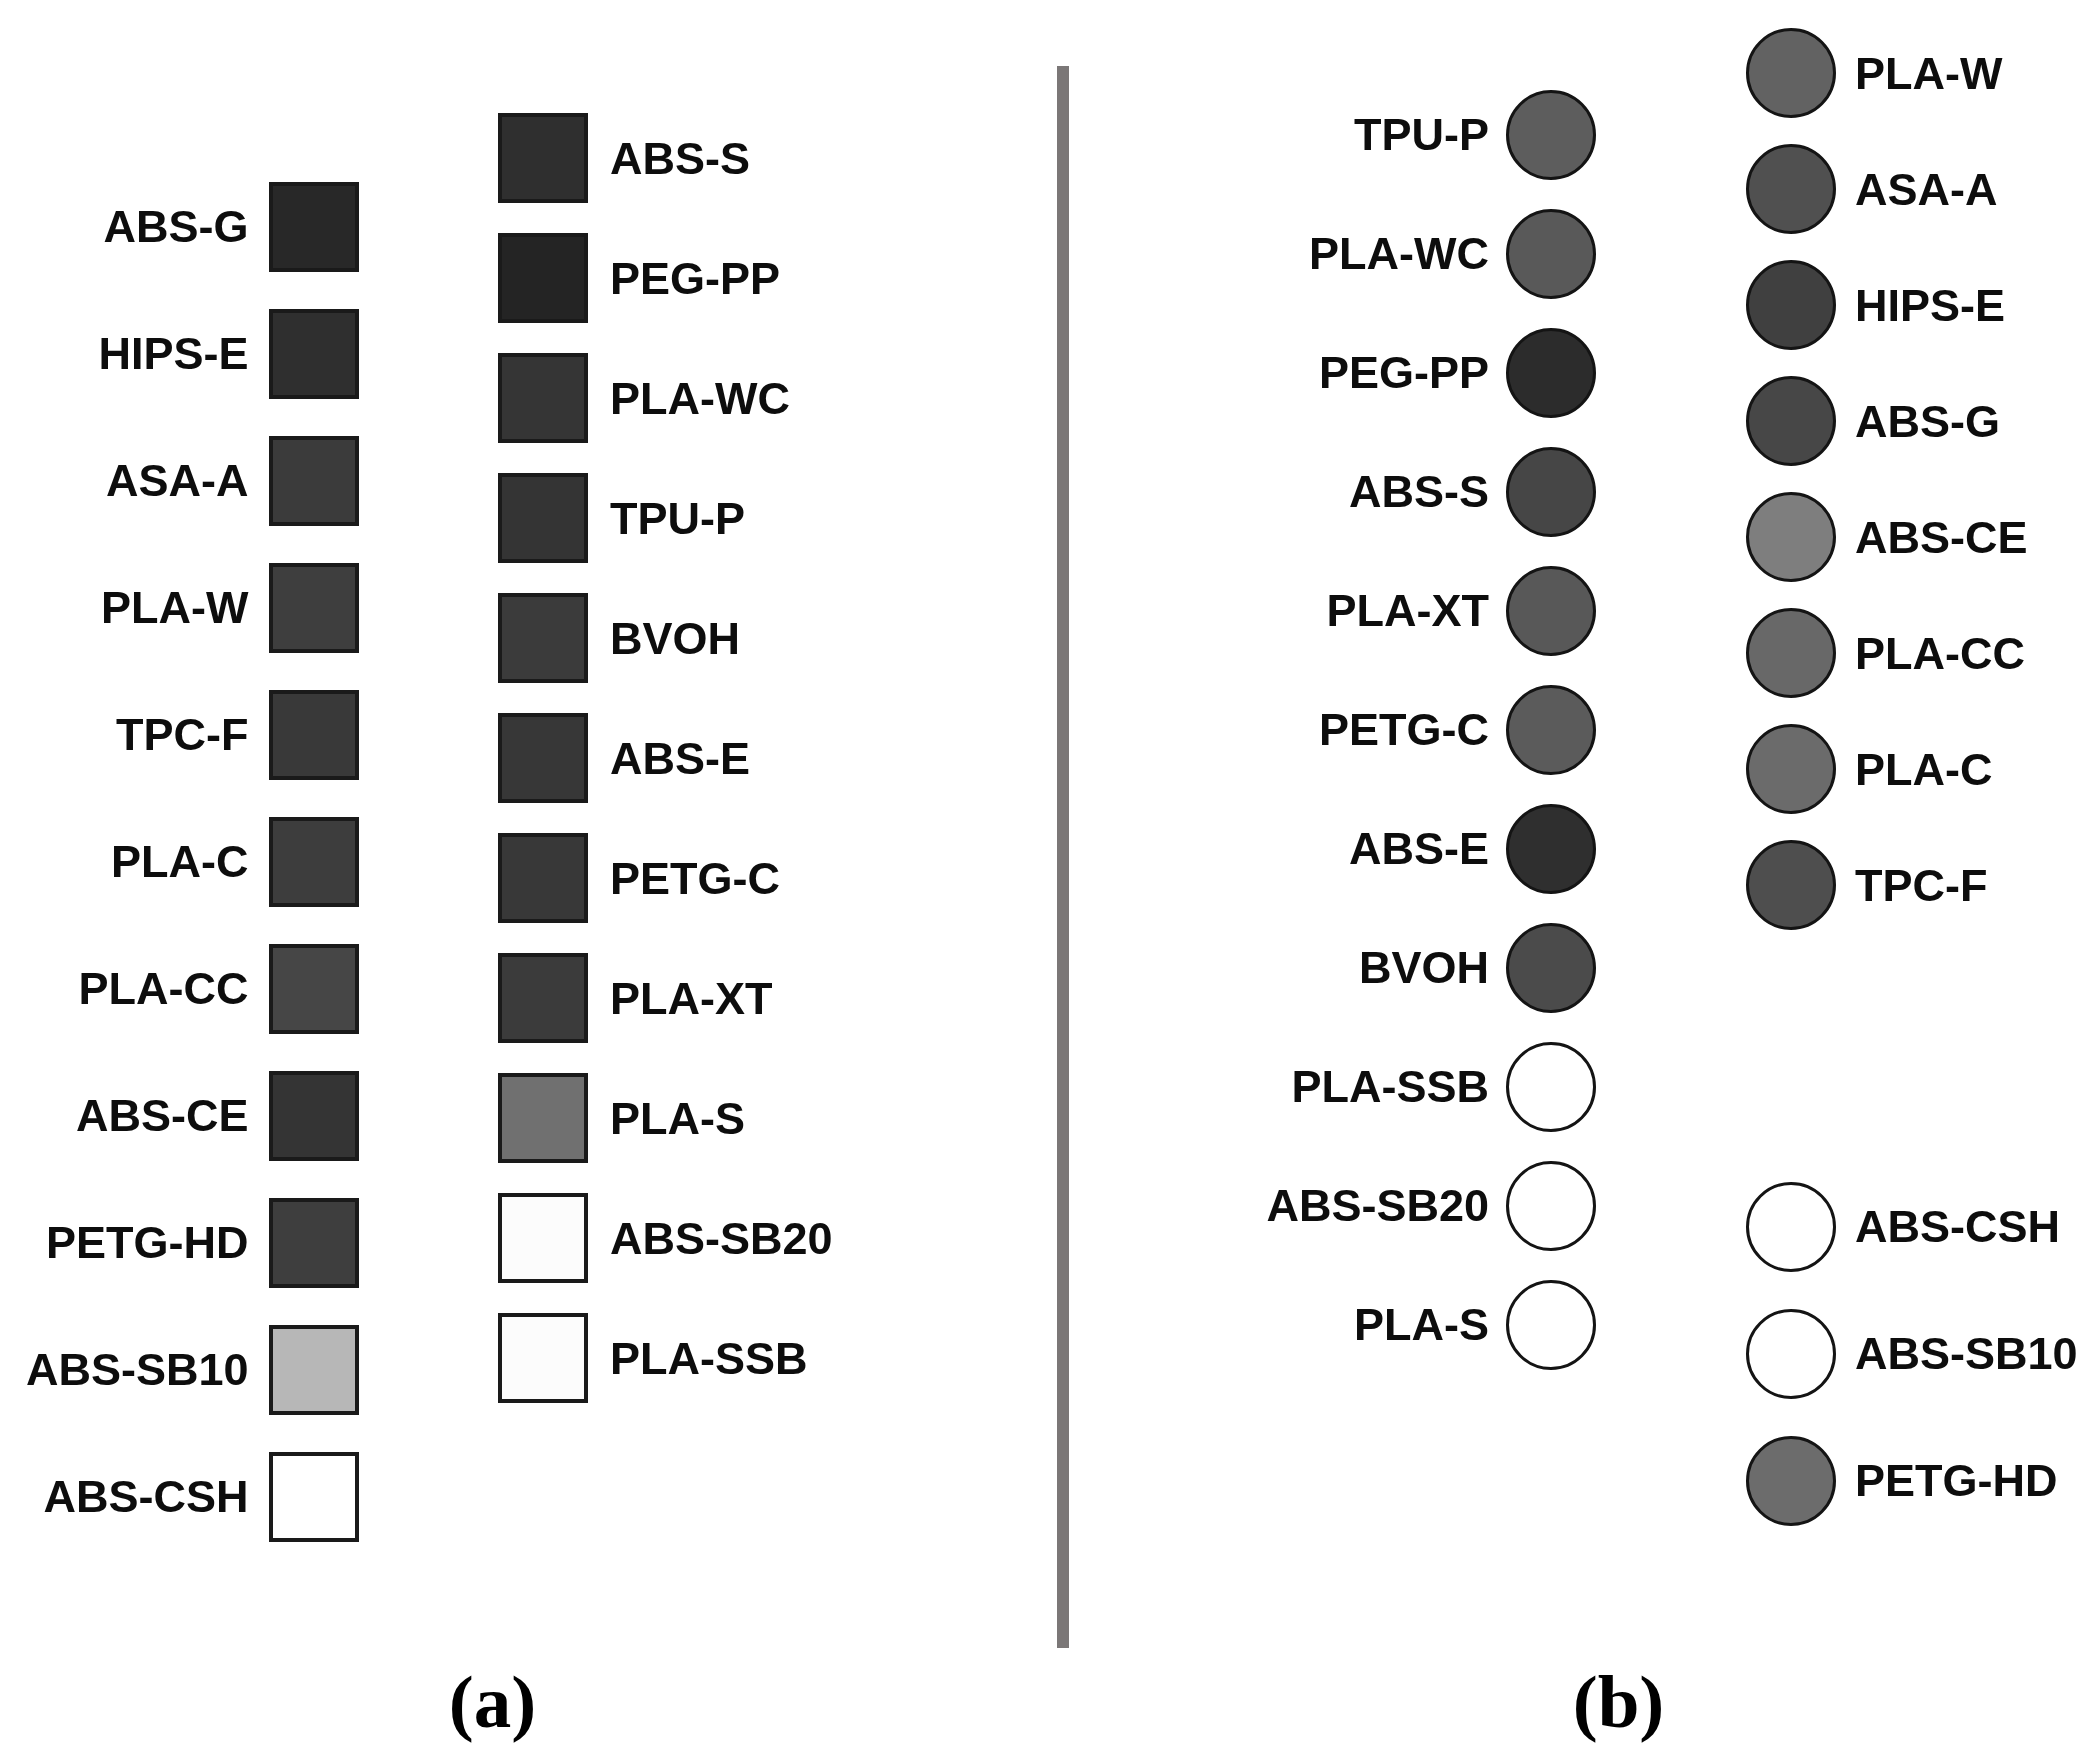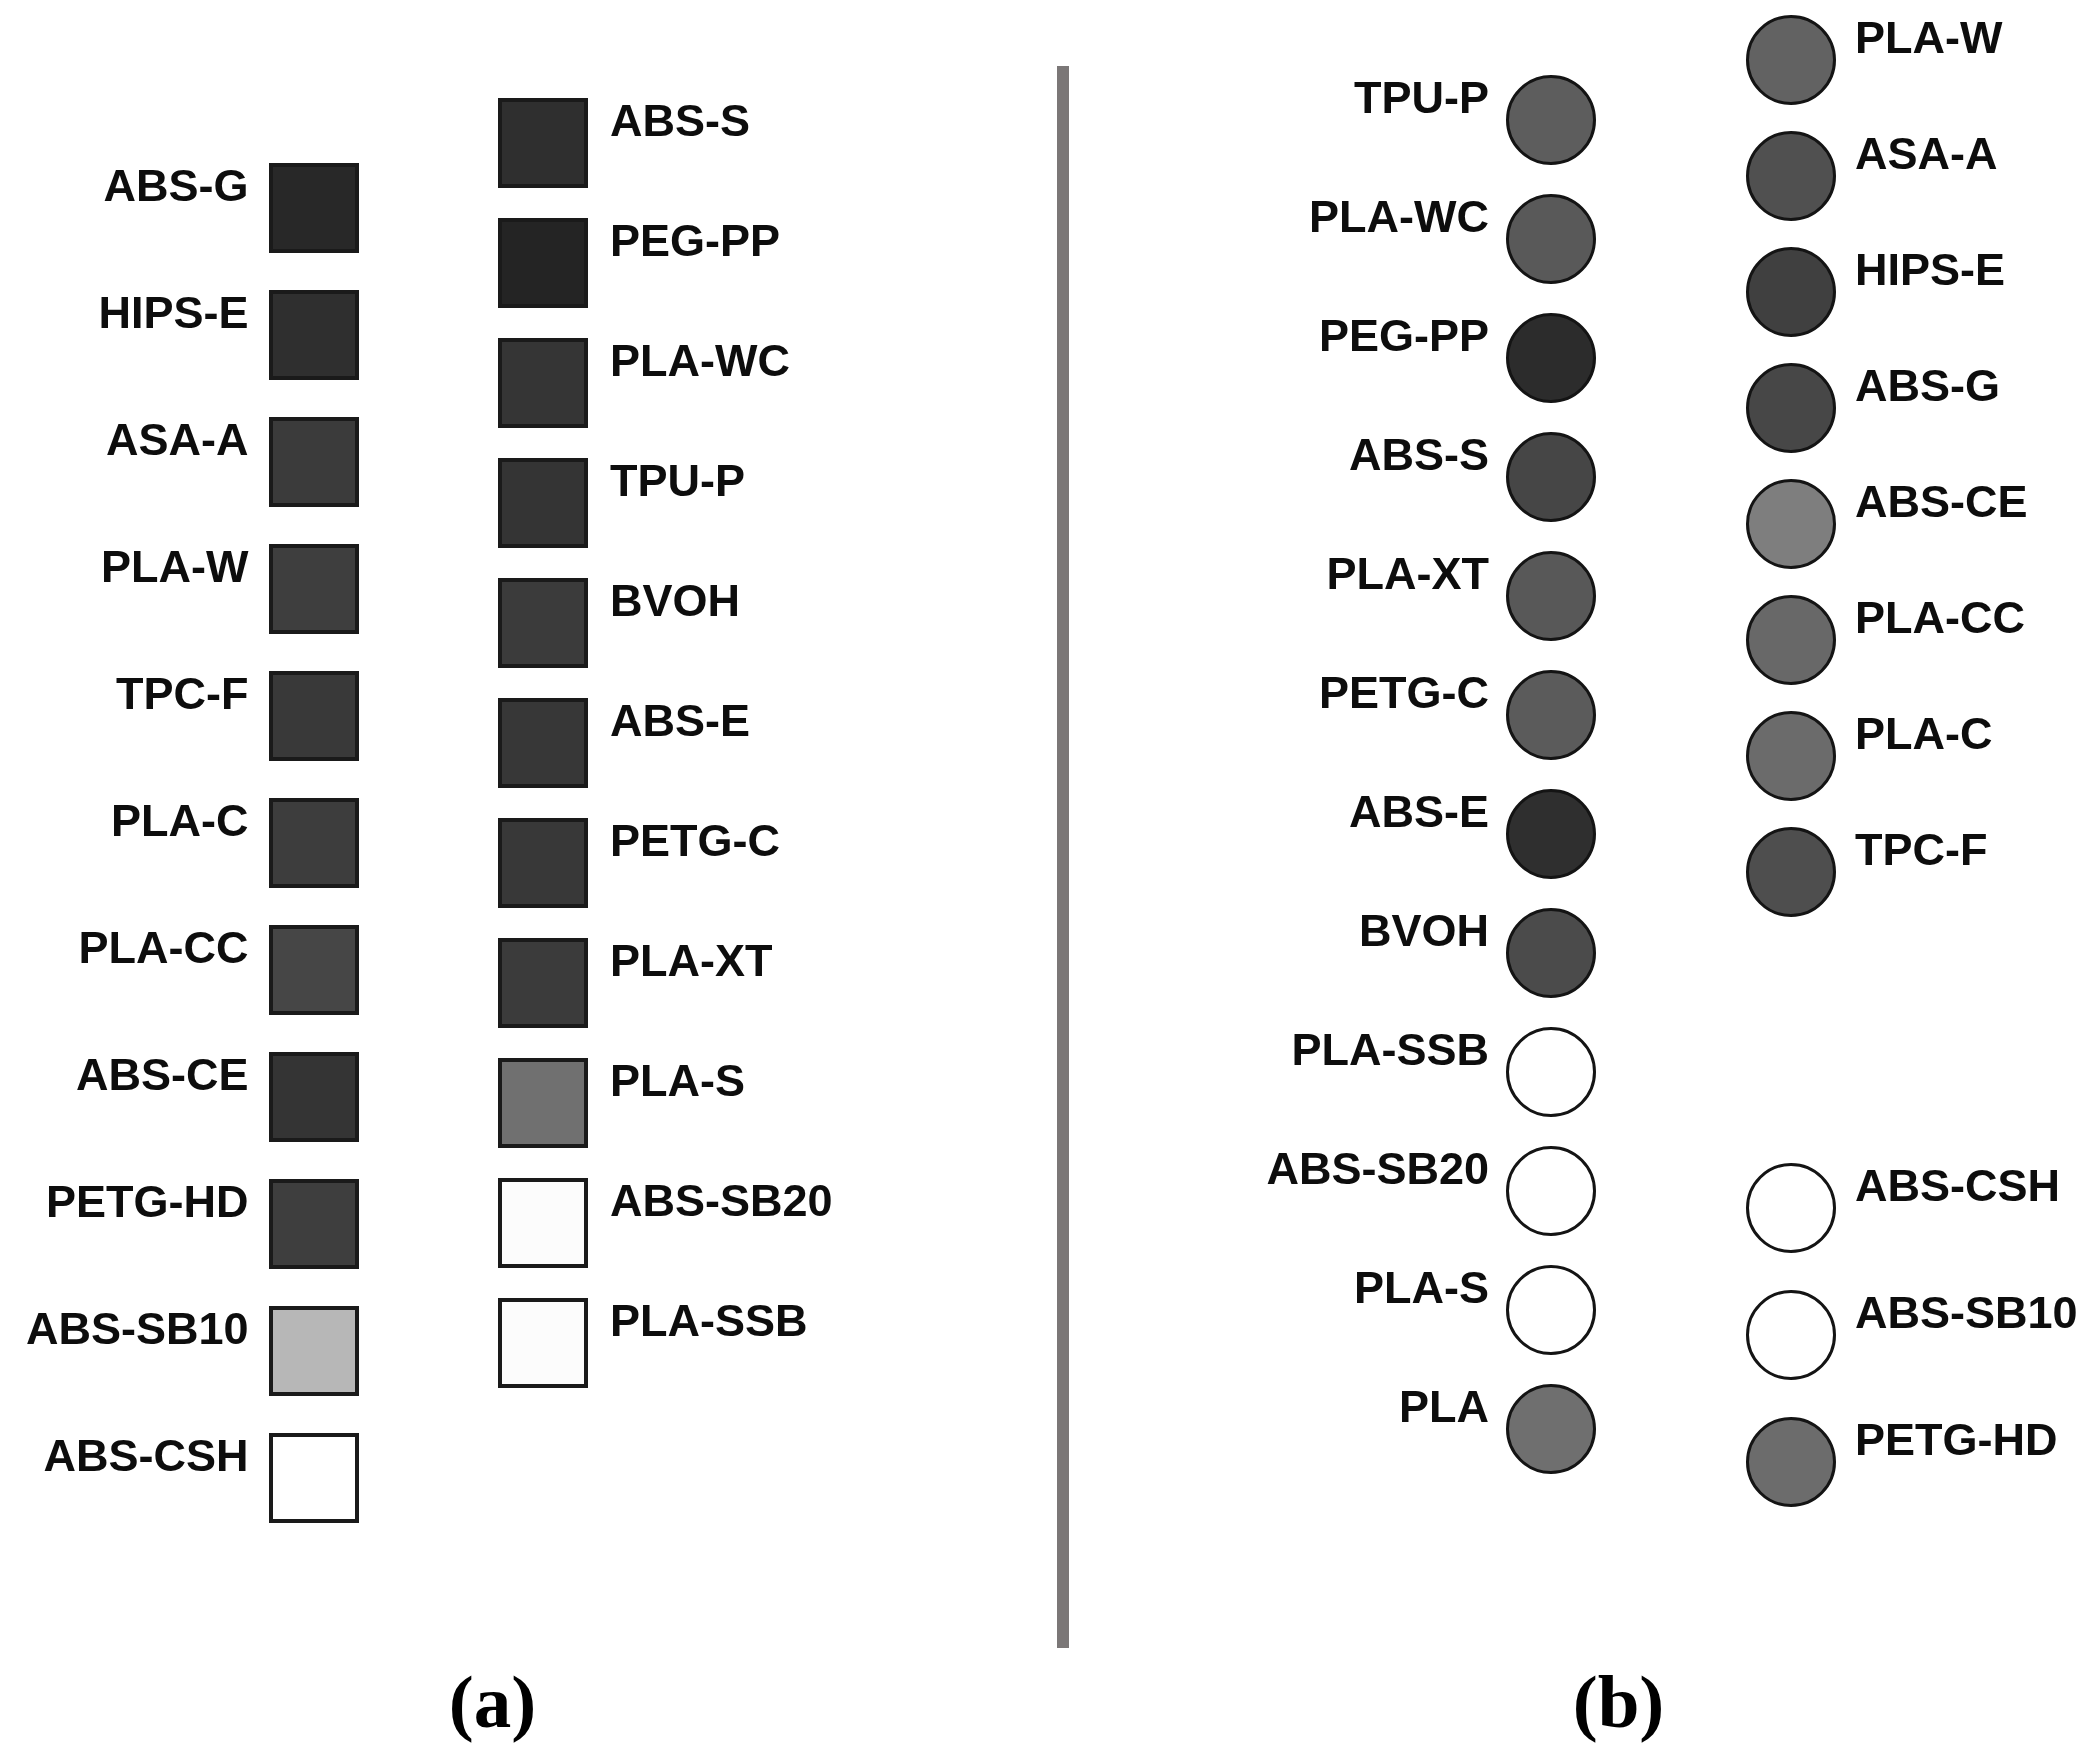--- a/index.html
+++ b/index.html
@@ -5,21 +5,21 @@
   html, body { margin: 0; padding: 0; background: #ffffff; }
   .page {
     position: relative;
     width: 2092px;
     height: 1760px;
     background: #ffffff;
     font-family: "Liberation Sans", sans-serif;
     overflow: hidden;
   }
   .col { position: absolute; display: flex; flex-direction: column; }
-  .row { display: flex; }
+  .row { display: flex; align-items: center; }
   .lbl {
     font-weight: bold;
     font-size: 45px;
     color: #0d0d0d;
     white-space: nowrap;
     line-height: 1;
   }
   .sq {
     width: 90px; height: 90px;
     border: 4.3px solid #1a1a1a;
@@ -202,24 +202,20 @@
       <span class="circ" style="background: rgb(255, 255, 255);"></span>
     </div>
     <div class="row">
       <span class="lbl">ABS-SB20</span>
       <span class="circ" style="background: rgb(255, 255, 255);"></span>
     </div>
     <div class="row">
       <span class="lbl">PLA-S</span>
       <span class="circ" style="background: rgb(255, 255, 255);"></span>
     </div>
-    <div class="row">
-      <span class="lbl">PLA</span>
-      <span class="circ" style="background: rgb(111, 111, 111);"></span>
-    </div>
   </div>
 
   <div class="col" id="b-col2-top">
     <div class="row">
       <span class="circ" style="background: rgb(98, 98, 98);"></span>
       <span class="lbl">PLA-W</span>
     </div>
     <div class="row">
       <span class="circ" style="background: rgb(80, 80, 80);"></span>
       <span class="lbl">ASA-A</span>

